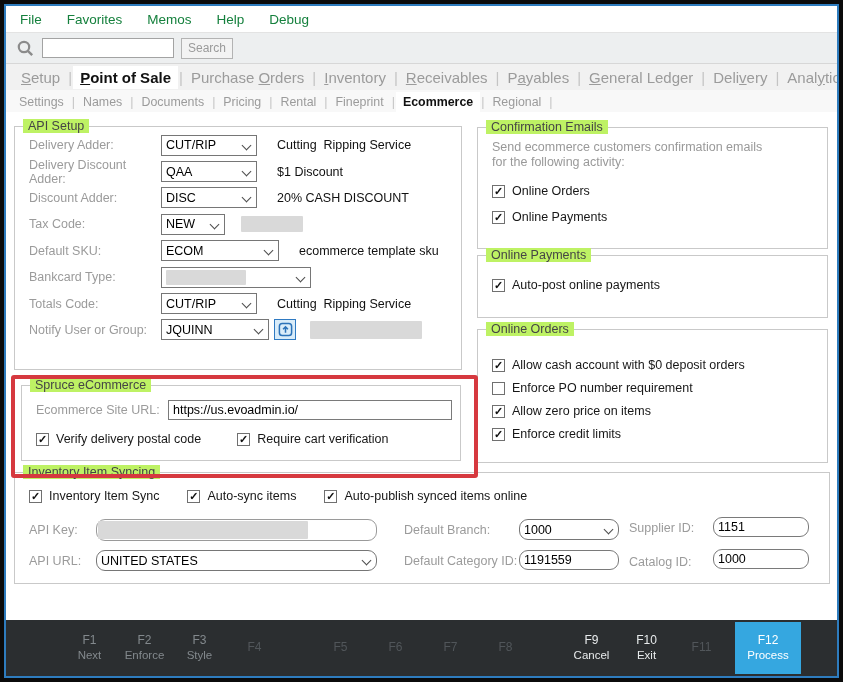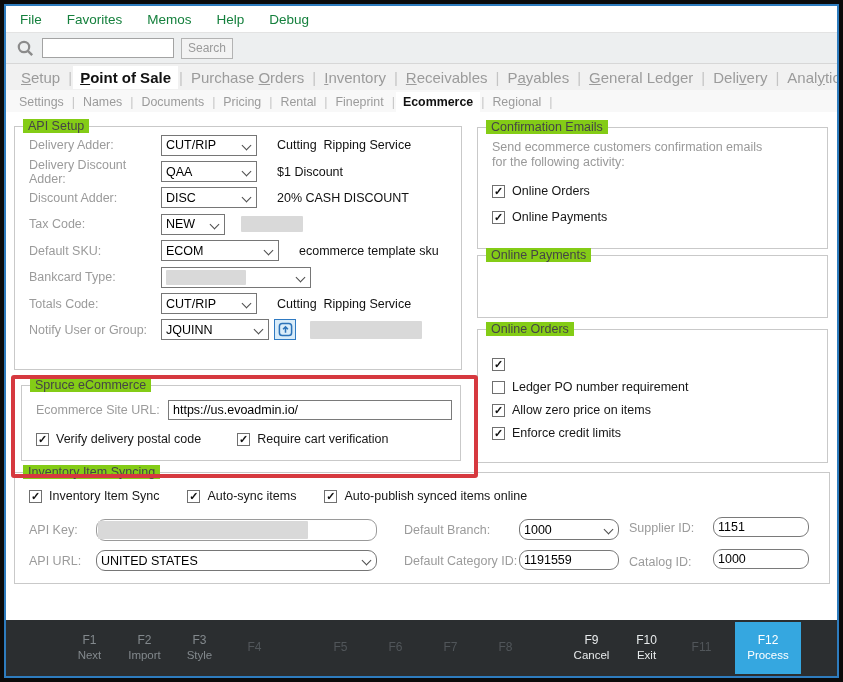--- a/index.html
+++ b/index.html
@@ -16,21 +16,21 @@
   #maintabs{height:26px;background:#f1f1f1;padding-left:8px;}
   #subtabs{height:24px;background:#f8f8f8;font-size:12.4px;padding-left:6px;}
   .tab{padding:3px 7px;}
   .tab.on{background:#fff;color:#111;font-weight:bold;}
   .tab .u{text-decoration:underline;}
   .sep{color:#c4c4c4;margin:0 1px;}
 
   
   #content{position:absolute;left:0;right:0;top:106px;bottom:56px;background:#fff;}
   .grp{position:absolute;border:1px solid #c9c9c9;background:#fff;box-sizing:border-box;}
-  .gt{position:absolute;top:-8px;left:8px;background:#84cc16;padding:0 5px;font-size:12.5px;color:#454545;white-space:nowrap;}
+  .gt{position:absolute;top:-8px;left:8px;background:#bef264;padding:0 5px;font-size:12.5px;color:#454545;white-space:nowrap;}
   .row{display:flex;align-items:center;height:26.4px;margin-left:14px;}
   .row:first-of-type{margin-top:5px;}
   .flabel{width:126px;font-size:12.5px;color:#9b9b9b;flex:none;}
   .dd{position:relative;height:21px;border:1px solid #767676;background:#fff;display:flex;align-items:center;padding:0 18px 0 4px;font-size:12.5px;color:#000;box-sizing:border-box;flex:none;}
   .dd::after{content:"";position:absolute;right:6px;top:6px;width:6px;height:6px;border-right:1.4px solid #4d4d4d;border-bottom:1.4px solid #4d4d4d;transform:rotate(45deg);}
   .desc{margin-left:20px;font-size:12.5px;color:#111;white-space:pre;}
   .redact{background:#d9d9d9;border-radius:1px;flex:none;}
   .ti{height:20px;border:1px solid #7a7a7a;font:12.5px "Liberation Sans",sans-serif;padding:0 4px;box-sizing:border-box;background:#fff;outline:none;}
   .check{display:inline-flex;align-items:center;}
   .cb{width:13px;height:13px;border:1px solid #707070;background:#fff;display:inline-flex;align-items:center;justify-content:center;font-size:11px;line-height:11px;color:#111;font-weight:bold;margin-right:7px;box-sizing:border-box;flex:none;}
@@ -223,31 +223,38 @@
             </label>
             <label class="check" style="display: flex; margin: 12px 0px 0px 14px;">
               <span class="cb checked"></span>
               <span class="cbl">Online Payments</span>
             </label>
           </div>
       </div>
 
       <div class="grp" id="g-pay" style="left:471px;top:143px;width:351px;height:63px;">
         <span class="gt">Online Payments</span>
+        <div id="pay-checks">
+            <label class="check" style="display: flex; margin: 22px 0px 0px 14px;">
+              <span class="cb checked"></span>
+              <span class="cbl">Auto-post online payments</span>
+            </label>
+          </div>
       </div>
 
       <div class="grp" id="g-ord" style="left:471px;top:217px;width:351px;height:134px;">
         <span class="gt">Online Orders</span>
         <div id="ord-checks">
             <label class="check" style="display: flex; margin: 28px 0px 0px 14px;">
               <span class="cb checked"></span>
+              <span class="cbl">Allow cash account with $0 deposit orders</span>
             </label>
             <label class="check" style="display: flex; margin: 9px 0px 0px 14px;">
               <span class="cb"></span>
-              <span class="cbl">Ledger PO number requirement</span>
+              <span class="cbl">Enforce PO number requirement</span>
             </label>
             <label class="check" style="display: flex; margin: 9px 0px 0px 14px;">
               <span class="cb checked"></span>
               <span class="cbl">Allow zero price on items</span>
             </label>
             <label class="check" style="display: flex; margin: 9px 0px 0px 14px;">
               <span class="cb checked"></span>
               <span class="cbl">Enforce credit limits</span>
             </label>
           </div>
@@ -297,21 +304,21 @@
 
     </div>
 
     <div id="fbar">
         <div class="fk mid">
           <div class="k">F1</div>
           <div class="l">Next</div>
         </div>
         <div class="fk mid">
           <div class="k">F2</div>
-          <div class="l">Import</div>
+          <div class="l">Enforce</div>
         </div>
         <div class="fk mid">
           <div class="k">F3</div>
           <div class="l">Style</div>
         </div>
         <div class="fk dim">
           <div class="k">F4</div>
           <div class="l"></div>
         </div>
         <div class="sp"></div>

